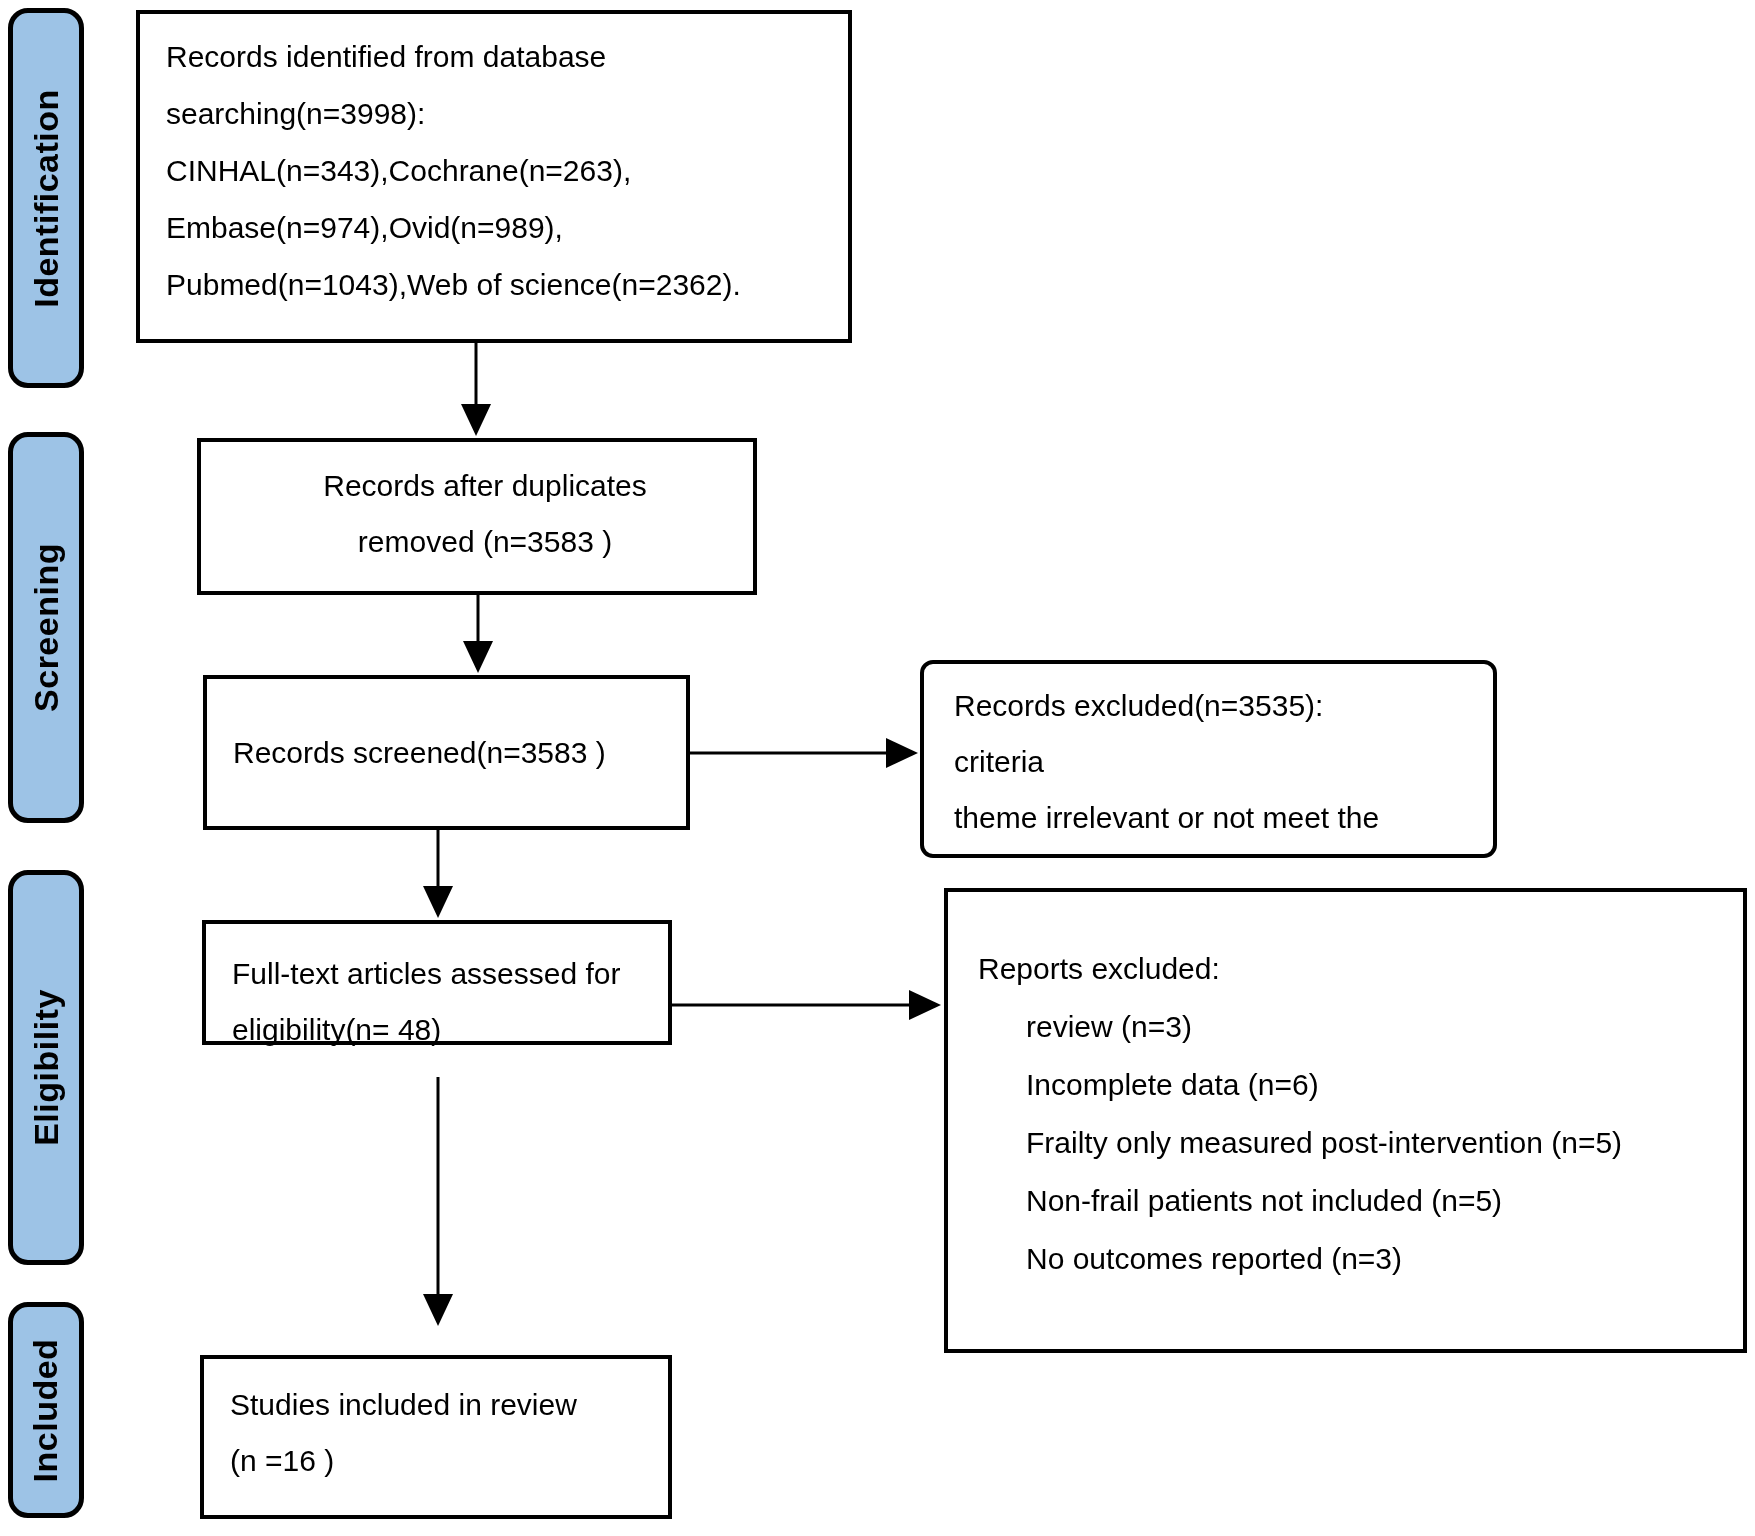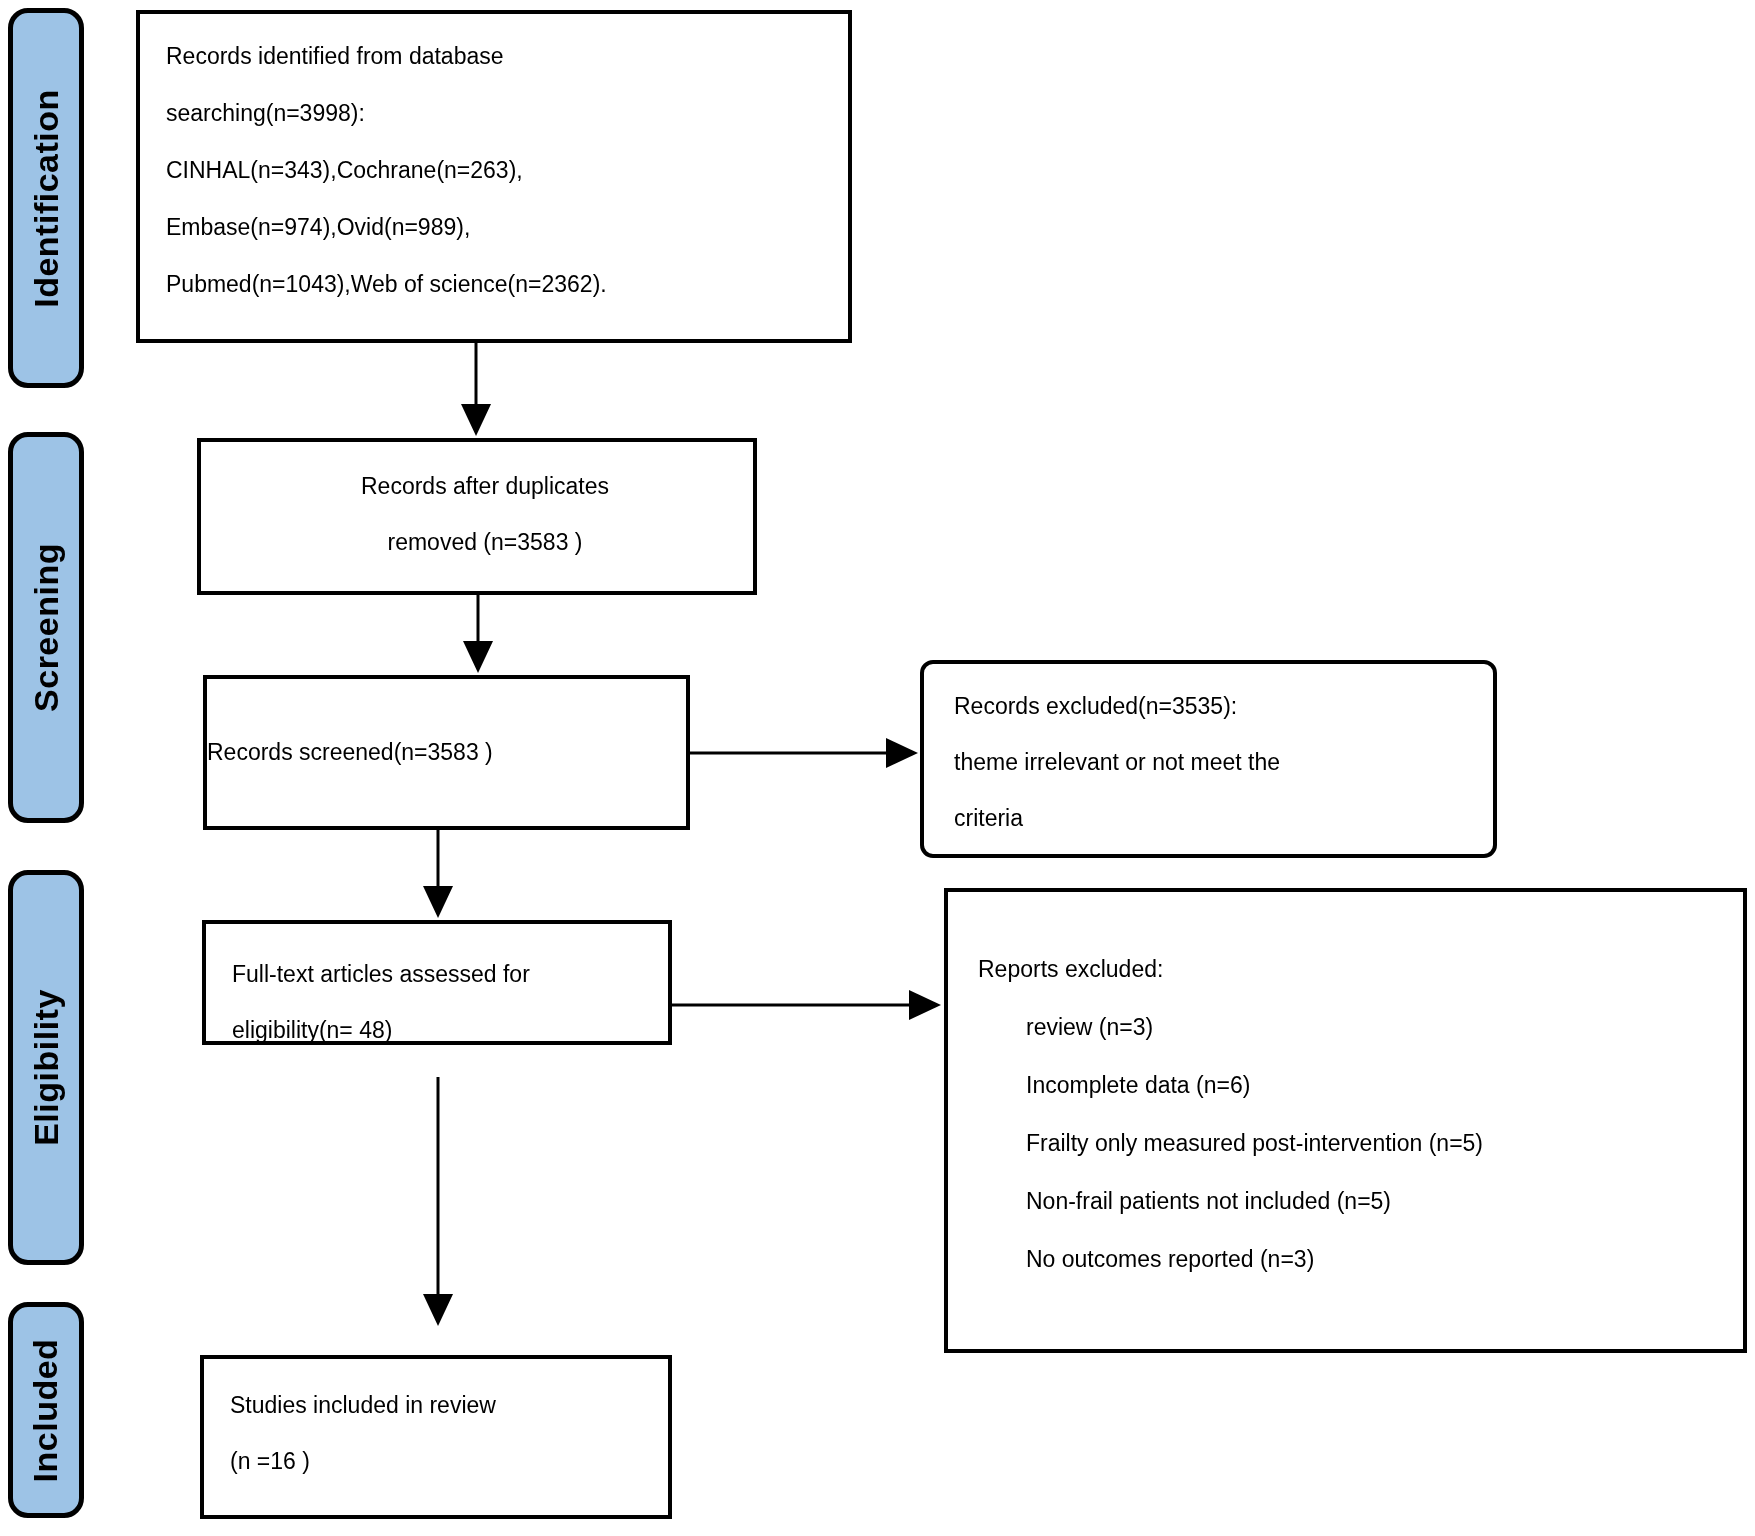--- a/index.html
+++ b/index.html
@@ -46,35 +46,36 @@
   .stage-identification { top: 8px;    height: 380px; }
   .stage-screening      { top: 432px;  height: 391px; }
   .stage-eligibility    { top: 870px;  height: 395px; }
   .stage-included       { top: 1302px; height: 216px; }
 
   .box {
     position: absolute;
     background: #ffffff;
     border: 4px solid #000000;
     box-sizing: border-box;
-    font-size: 23px;
+    font-size: 30px;
   }
   .box .line { white-space: nowrap; }
 
   .box-identified {
     left: 136px; top: 10px; width: 716px; height: 333px;
     padding: 14px 10px 0 26px; line-height: 57px;
   }
   .box-duplicates {
     left: 197px; top: 438px; width: 560px; height: 157px;
     padding: 16px 10px 0 26px; line-height: 56px; text-align: center;
   }
   .box-screened {
     left: 203px; top: 675px; width: 487px; height: 155px;
     display: flex; align-items: center;
+    padding-left: 26px;
   }
   .box-records-excluded {
     left: 920px; top: 660px; width: 577px; height: 198px;
     padding: 14px 10px 0 30px; line-height: 56px; border-radius: 13px;
   }
   .box-fulltext {
     left: 202px; top: 920px; width: 470px; height: 125px;
     padding: 22px 10px 0 26px; line-height: 56px;
   }
   .box-reports-excluded {
@@ -150,22 +151,22 @@
     <div class="line">Records after duplicates</div>
     <div class="line">removed (n=3583 )</div>
   </div>
 
   <div class="box box-screened">
     <div class="line">Records screened(n=3583 )</div>
   </div>
 
   <div class="box box-records-excluded">
     <div class="line">Records excluded(n=3535):</div>
+    <div class="line">criteria</div>
     <div class="line">theme irrelevant or not meet the</div>
-    <div class="line">criteria</div>
   </div>
 
   <div class="box box-fulltext">
     <div class="line">Full-text articles assessed for</div>
     <div class="line">eligibility(n= 48)</div>
   </div>
 
   <div class="box box-reports-excluded">
     <div class="line">Reports excluded:</div>
     <div class="line item">review (n=3)</div>

